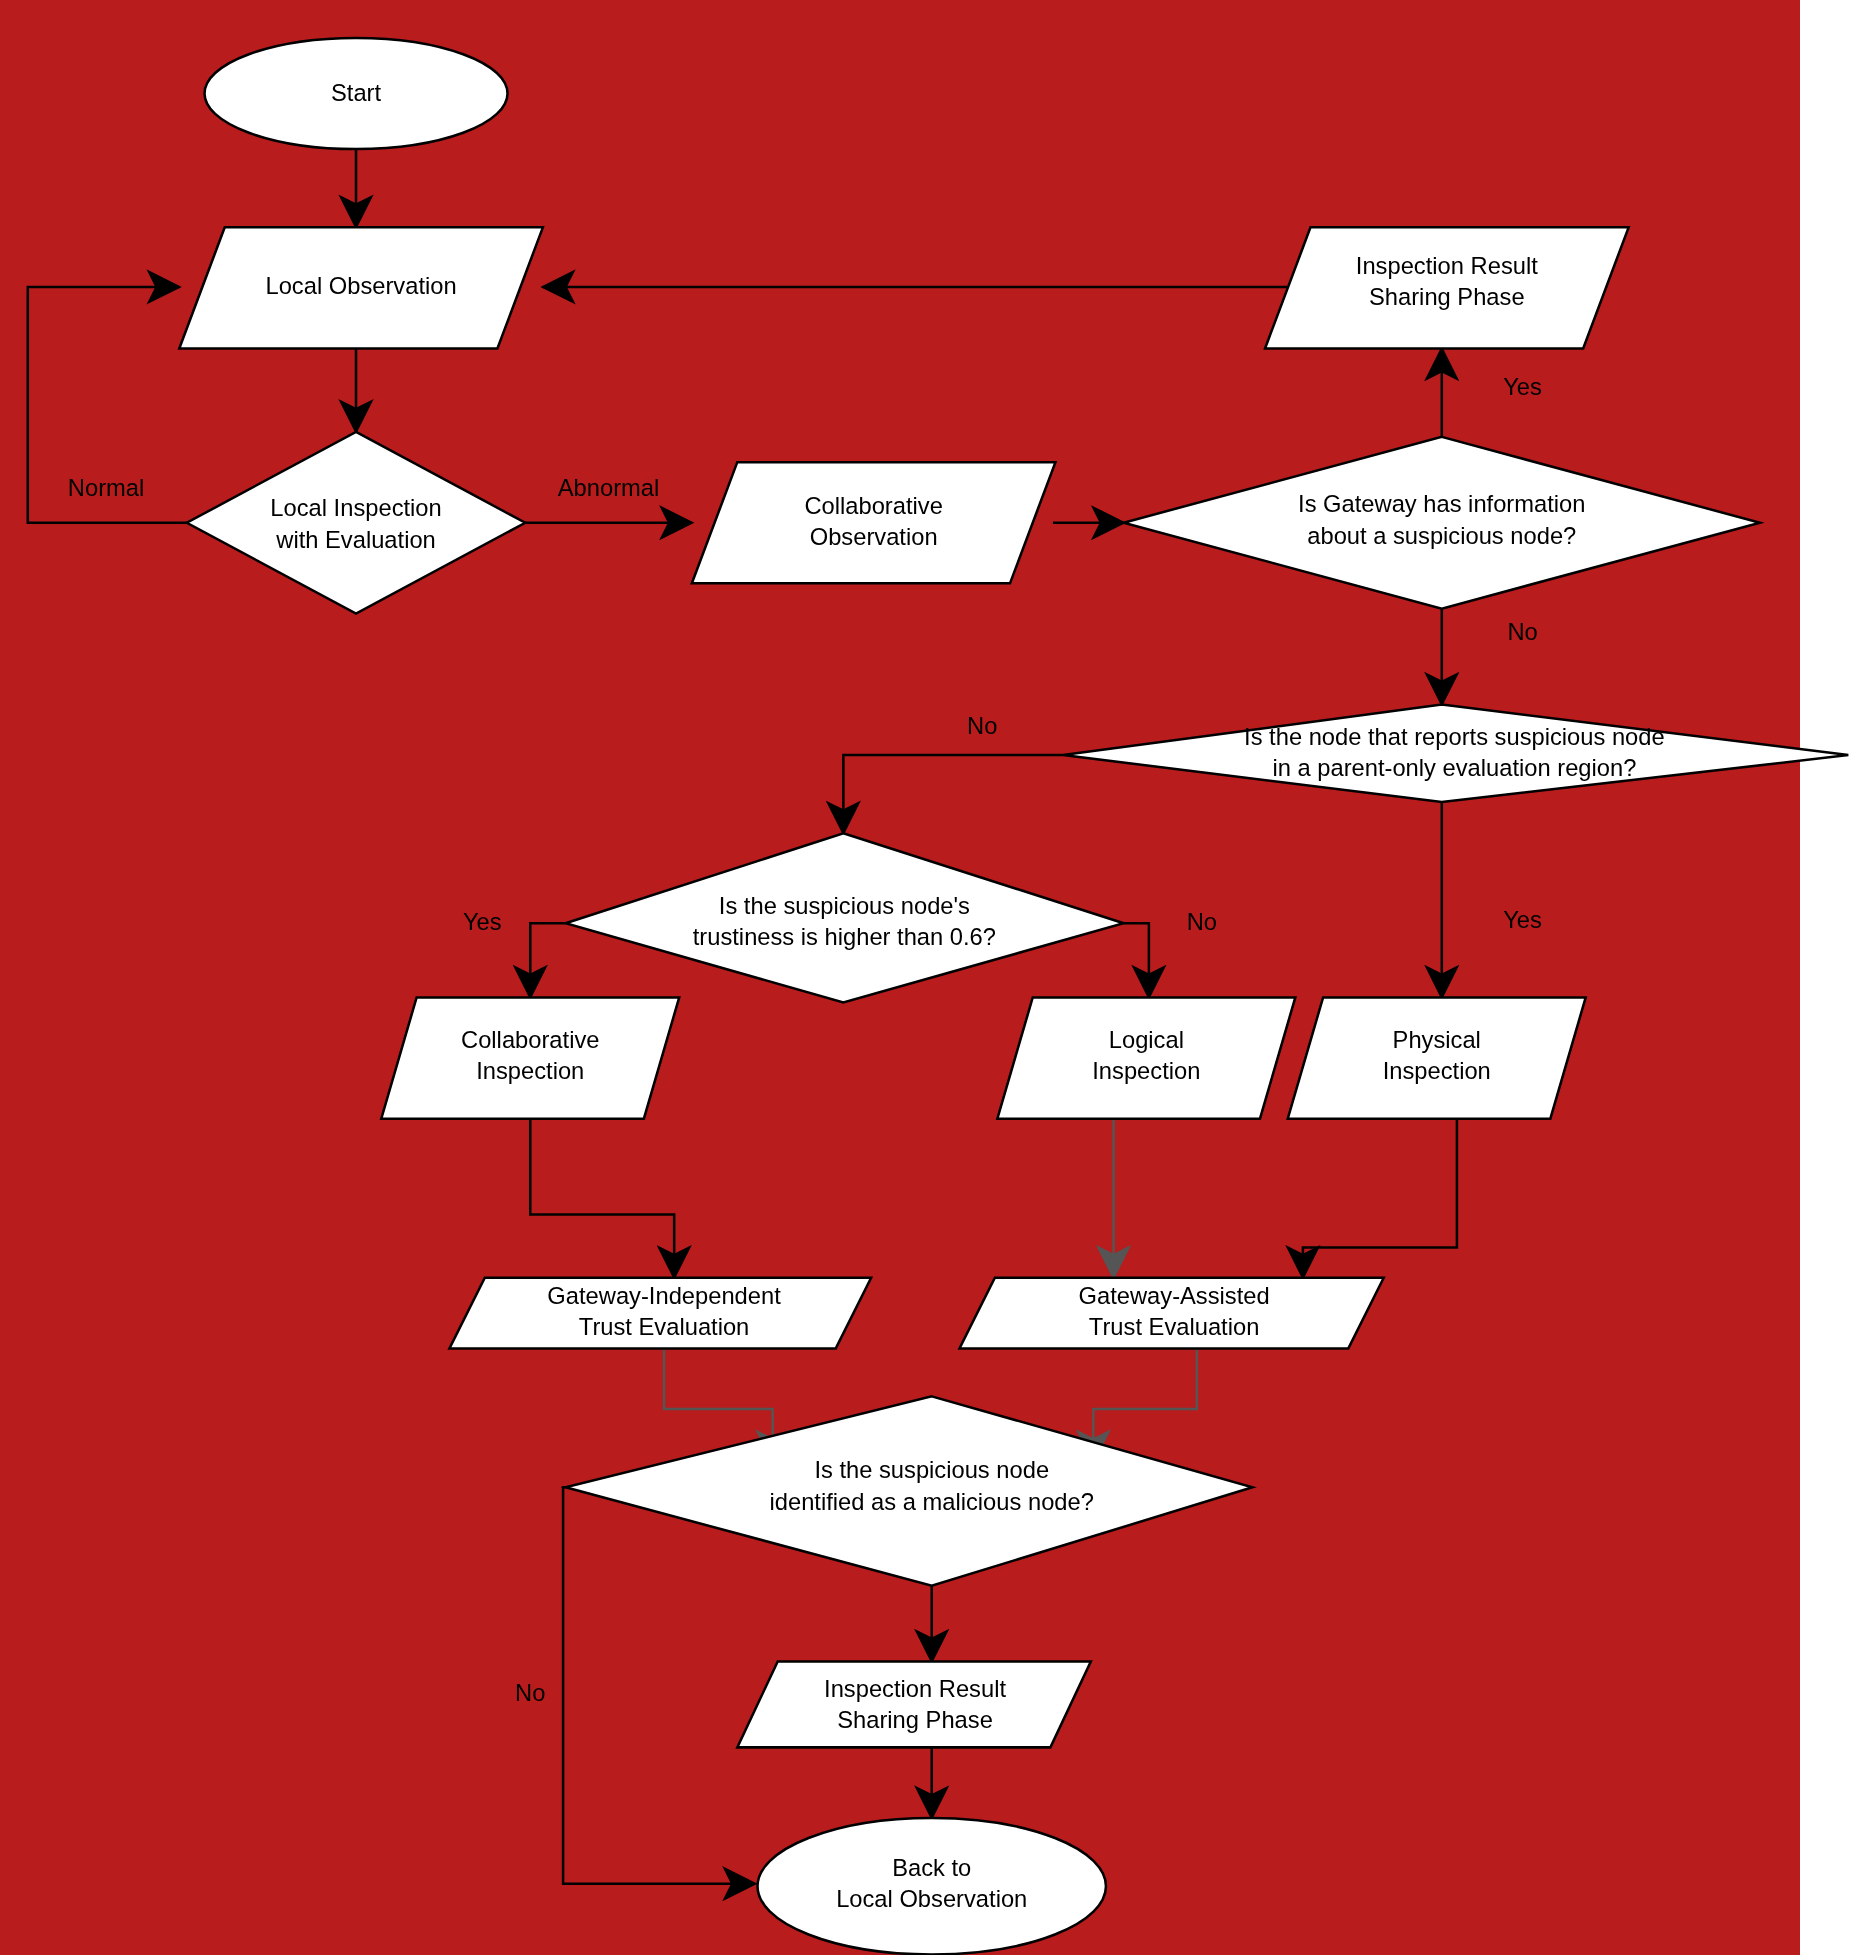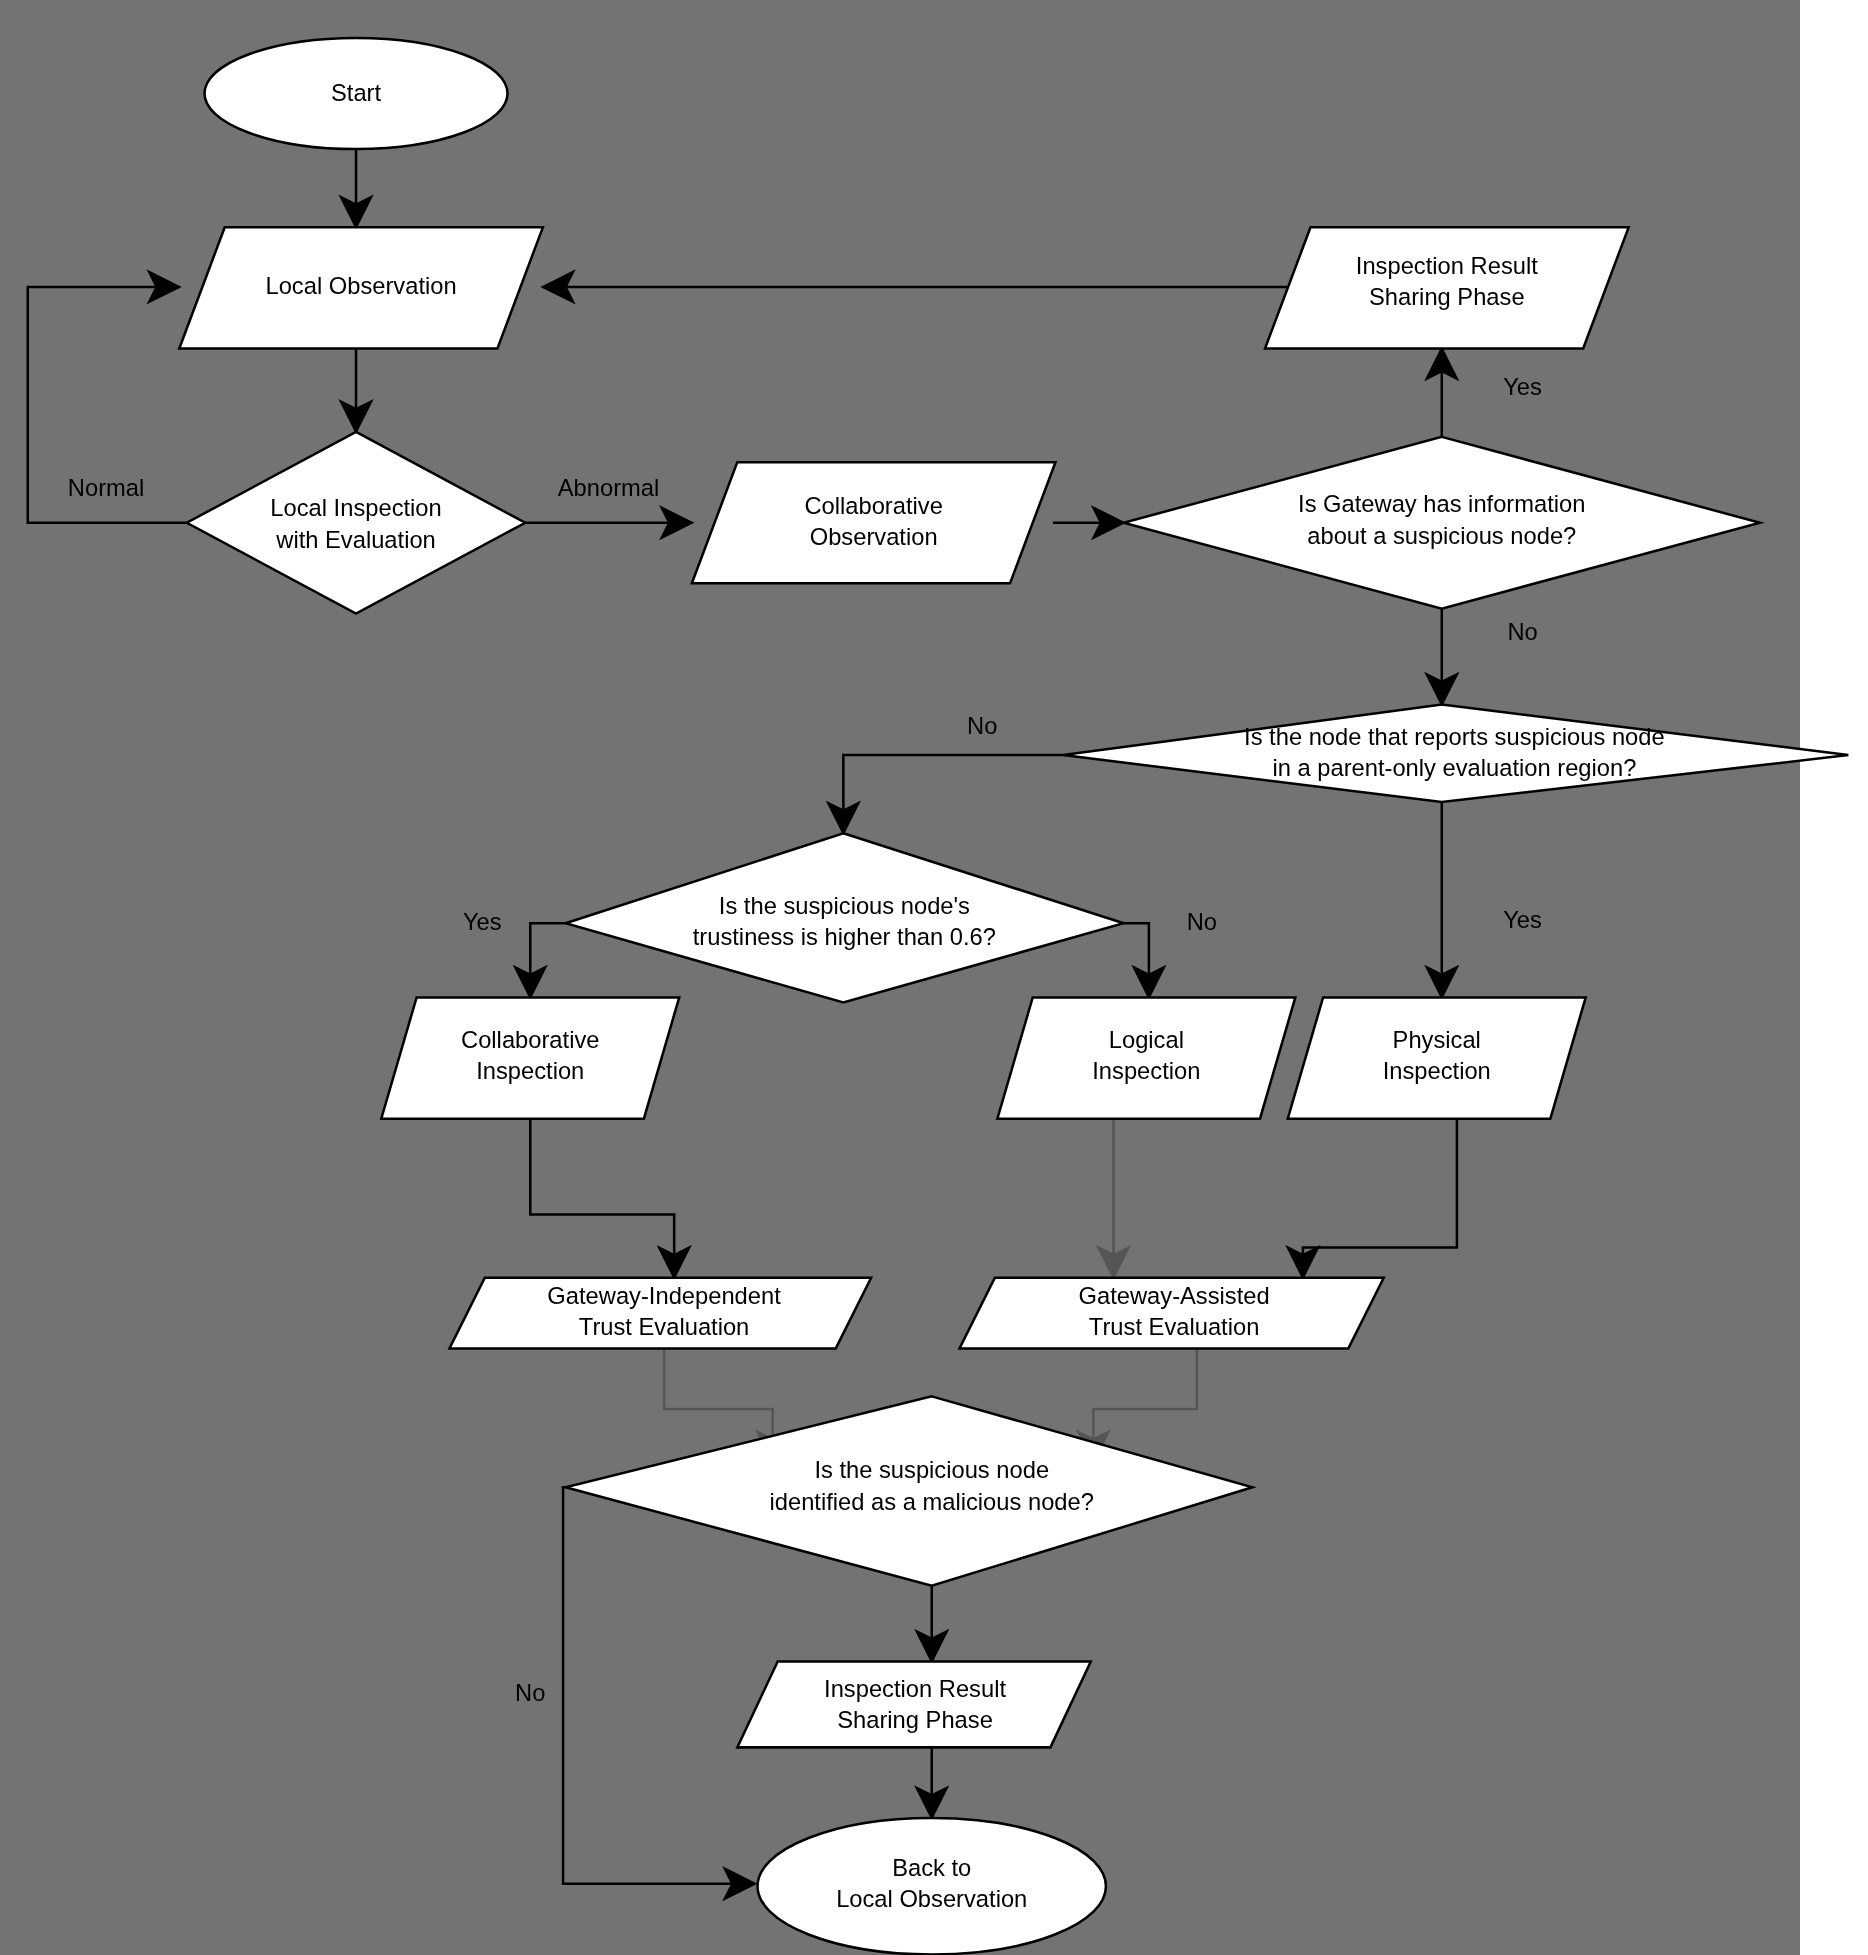--- a/index.html
+++ b/index.html
@@ -2,21 +2,21 @@
 <html style="font-size:8px"><head>
 <meta charset="utf-8">
 <title>Flowchart</title>
 <style>
   html,body{margin:0;padding:0;background:#ffffff;}
   body{
     font-family:"Liberation Sans", sans-serif;
     width:1868px;height:1955px;
     overflow:hidden;
   }
-  #diagram-root{position:relative;width:1800px;height:1955px;background:#737373;}
+  #diagram-root{position:relative;width:1800px;height:1955px;background:#b91c1c;}
   svg.flow{position:absolute;left:0;top:0;width:1868px;height:1955px;display:block;}
   .shape{fill:#ffffff;stroke:#000000;stroke-width:5;}
   .edge{fill:none;stroke:#000000;stroke-width:5;}
   .edge-soft{fill:none;stroke:#555555;stroke-width:5;}
   text{font-family:"Liberation Sans", sans-serif;fill:#000000;}
   .node-label{font-size:47px;text-anchor:middle;dominant-baseline:middle;}
   .edge-label{font-size:47px;text-anchor:middle;dominant-baseline:middle;}
 </style>
 </head>
 <body>

